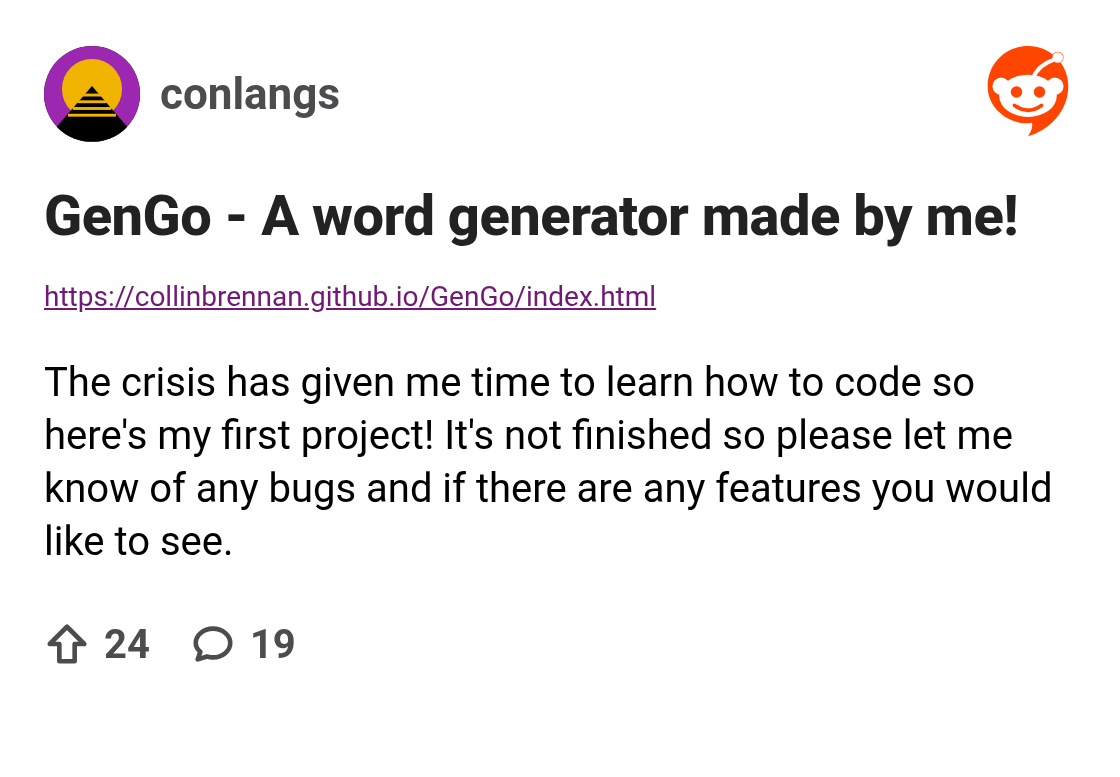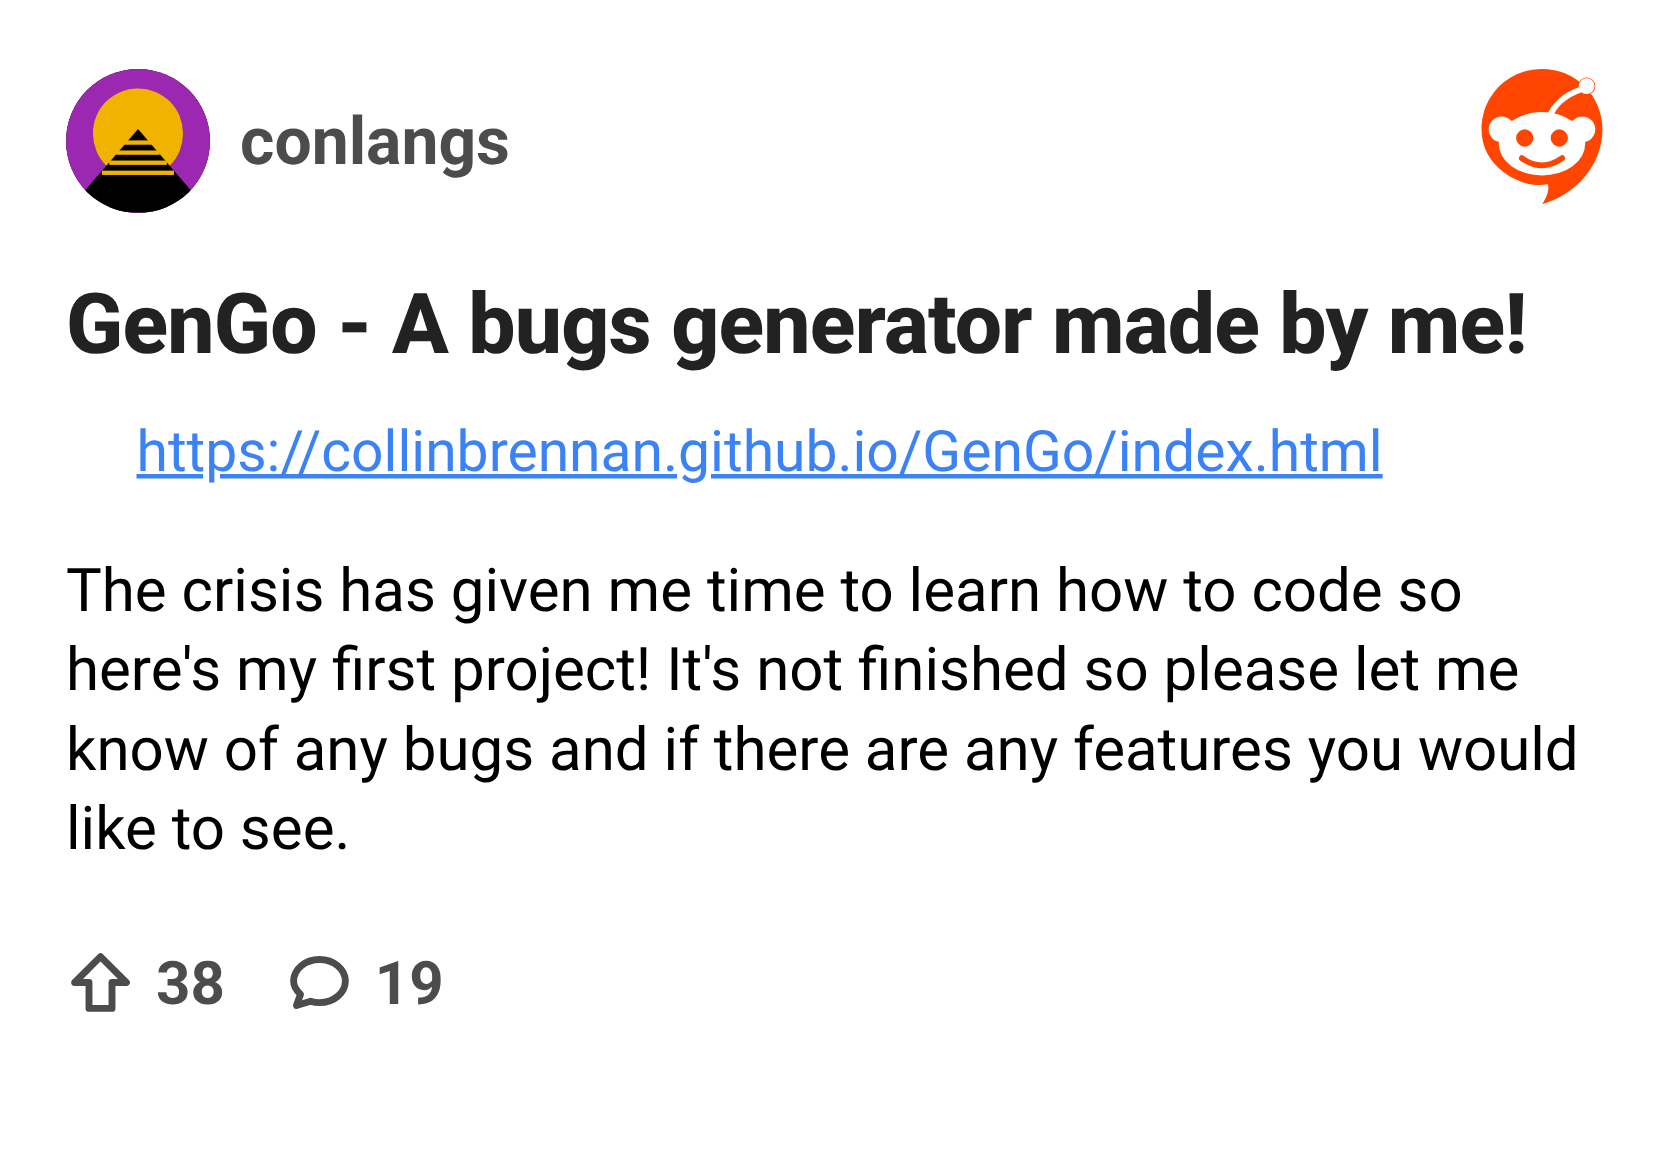--- a/index.html
+++ b/index.html
@@ -68,26 +68,25 @@
   .title {
     font-size: 56px;
     font-weight: 800;
     line-height: 1.22;
     margin-top: 40px;
     color: #222;
     letter-spacing: -0.5px;
   }
   .link {
     display: inline-block;
-    font-size: 38px;
-    color: #3b82f6;
+    font-size: 28px;
+    color: #701a75;
     text-decoration: underline;
     margin-top: 30px;
     word-break: break-all;
-    margin-left: 47px;
   }
   .body-text {
     font-size: 40px;
     line-height: 1.32;
     color: #000000;
     margin-top: 44px;
     max-width: 1030px;
   }
   .footer {
     display: flex;
@@ -144,34 +143,34 @@
       <circle cx="81" cy="14" r="5.5" fill="#fff"></circle>
       <ellipse cx="50" cy="54" rx="30" ry="22" fill="#fff"></ellipse>
       <circle cx="22" cy="44" r="9" fill="#fff"></circle>
       <circle cx="78" cy="44" r="9" fill="#fff"></circle>
       <circle cx="38" cy="50" r="6" fill="#ff4500"></circle>
       <circle cx="62" cy="50" r="6" fill="#ff4500"></circle>
       <path d="M36 64 Q50 74 64 64" stroke="#ff4500" stroke-width="4" fill="none" stroke-linecap="round"></path>
     </svg>
   </div>
 
-  <h1 class="title">GenGo - A bugs generator made by me!</h1>
+  <h1 class="title">GenGo - A word generator made by me!</h1>
 
   <a class="link">https://collinbrennan.github.io/GenGo/index.html</a>
 
   <p class="body-text">The crisis has given me time to learn how to code so here's my first project! It's not finished so please let me know of any bugs and if there are any features you would like to see.</p>
 
   <div class="footer">
     <div class="stat">
       <span class="icon-wrap">
         <svg viewBox="0 0 24 24" fill="none" stroke-width="2.4" stroke-linejoin="round" stroke-linecap="round">
           <path d="M12 3 L21 12 L16 12 L16 21 L8 21 L8 12 L3 12 Z"></path>
         </svg>
       </span>
-      <span class="count">38</span>
+      <span class="count">24</span>
     </div>
     <div class="stat">
       <span class="icon-wrap">
         <svg viewBox="0 0 24 24" fill="none" stroke-width="2.4" stroke-linejoin="round" stroke-linecap="round">
           <path d="M21 11.5 C21 15.6 17 19 12 19 C10.9 19 9.8 18.8 8.9 18.5 L4 20 L5.4 16.1 C3.9 14.8 3 13.2 3 11.5 C3 7.4 7 4 12 4 C17 4 21 7.4 21 11.5 Z"></path>
         </svg>
       </span>
       <span class="count">19</span>
     </div>
   </div>

